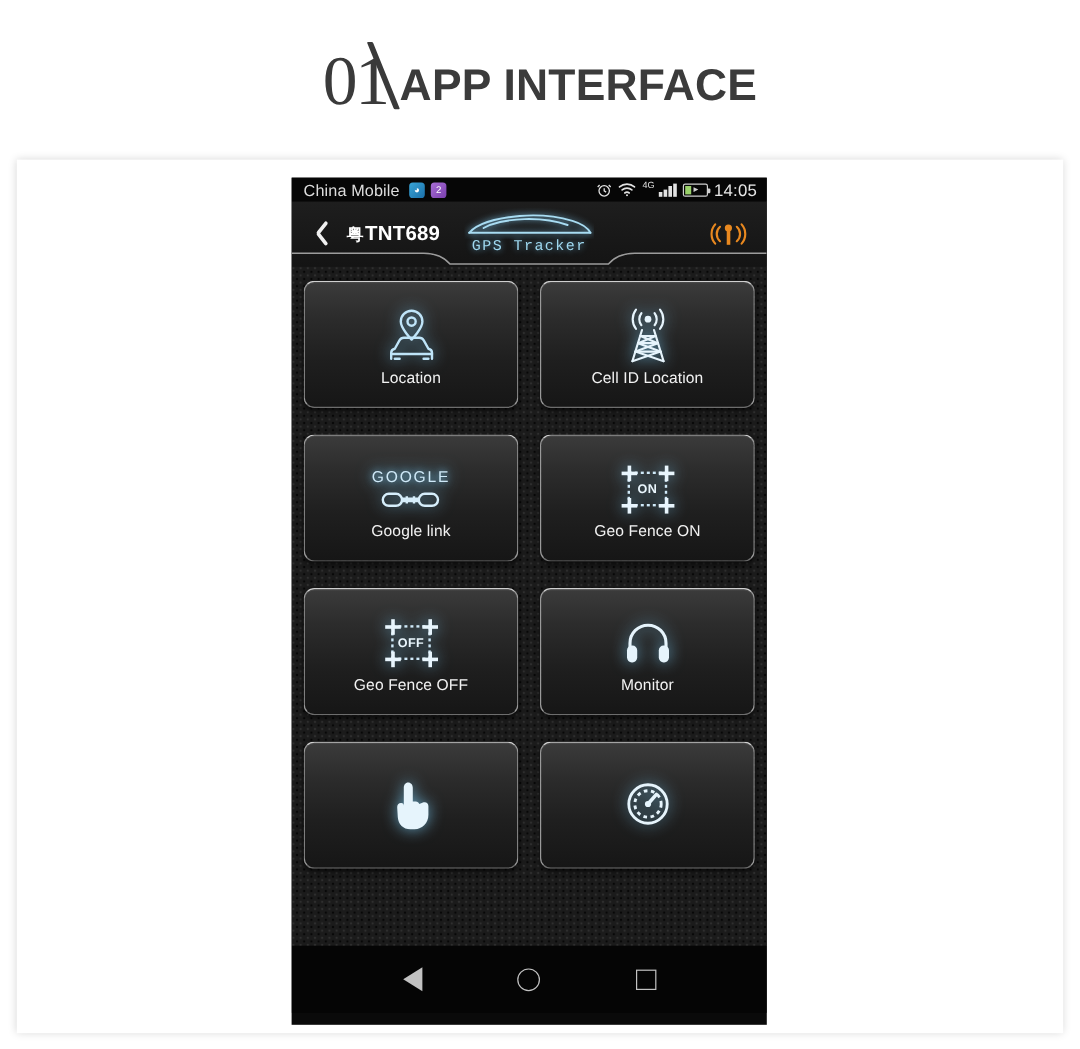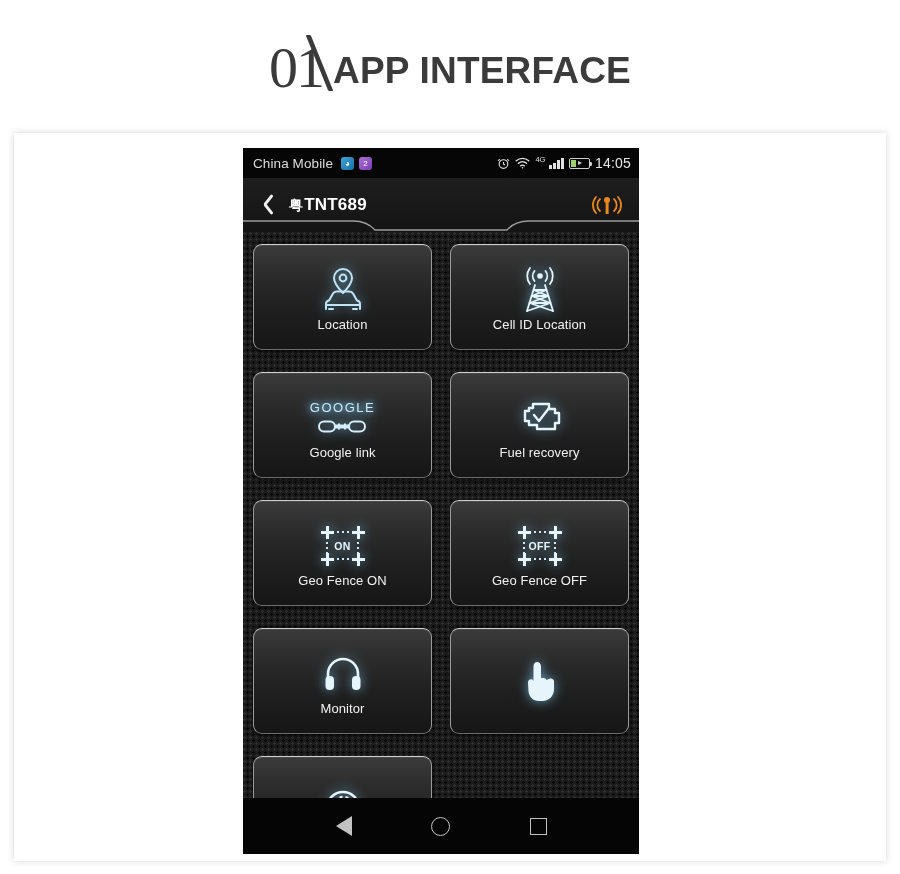--- a/index.html
+++ b/index.html
@@ -75,21 +75,21 @@
     left: 243px;
     top: 148px;
     width: 396px;
     height: 706px;
     background: #0a0a0a;
     overflow: hidden;
   }
 
   
   .status-bar {
-    height: 30px;
+    height: 20px;
     background: #060606;
     display: flex;
     align-items: center;
     padding: 0 8px 0 10px;
     color: #d9d9d9;
     font-size: 13.5px;
   }
   .carrier { letter-spacing: 0.1px; color: #dcdcdc; }
   .status-app-icons { display: flex; gap: 5px; margin-left: 8px; align-items: center; }
   .app-ico {
@@ -316,20 +316,30 @@
       <span class="clock">14:05</span>
     </span>
   </div>
 
   <div class="app-header">
     <div class="back-chevron"></div>
     <div class="plate">
       <span class="cn">粤</span><span>TNT689</span>
     </div>
 
+    <div class="brand-logo">
+      <svg width="108" height="26" viewBox="0 0 108 26">
+        <g fill="none" stroke="#a8dcf2" stroke-width="1.6" stroke-linecap="round" stroke-linejoin="round" style="filter:drop-shadow(0 0 3px rgba(130,205,245,.9))">
+          <path d="M4 21 C10 14 24 9 46 7 C62 5.6 76 7 90 11 C98 13.4 103 17 105 21"></path>
+          <path d="M16 17 C24 12.5 36 10 50 9.6 C64 9.2 76 11 86 14.5"></path>
+          <path d="M4 21 L105 21"></path>
+        </g>
+      </svg>
+      <div class="brand-name">GPS Tracker</div>
+    </div>
 
     <div class="antenna-icon">
       <svg width="34" height="24" viewBox="0 0 34 24">
         <g fill="none" stroke="#e8881f" stroke-width="1.8" stroke-linecap="round">
           <path d="M10 6 A8 8 0 0 0 10 18"></path>
           <path d="M6 4 A12 12 0 0 0 6 20"></path>
           <path d="M24 6 A8 8 0 0 1 24 18"></path>
           <path d="M28 4 A12 12 0 0 1 28 20"></path>
         </g>
         <rect x="15.6" y="8" width="3" height="13" fill="#e8881f"></rect>
@@ -391,29 +401,20 @@
             <rect x="32" y="3.5" width="16" height="10" rx="5"></rect>
             <path d="M18 8.5 L32 8.5" stroke-width="4"></path>
             <path d="M22 5.5 L22 11.5"></path>
               <path d="M28 5.5 L28 11.5"></path>
           </svg>
         </div>
         <div class="tile-label">Google link</div>
       </div>
 
 
-      <div class="tile">
-        <div class="tile-icon">
-          <svg width="50" height="42" viewBox="0 0 50 42" fill="none" stroke="#e6f4fc" stroke-width="2.4" stroke-linecap="round" stroke-linejoin="round">
-            <path d="M14 11 L18 11 L18 7 L34 7 L34 12 L40 12 L40 16 L44 16 L44 26 L40 26 L40 32 L22 32 L22 28 L14 28 L14 24 L10 24 L10 14 L14 14 Z"></path>
-            <path d="M19 18 L24 24 L34 11"></path>
-          </svg>
-        </div>
-        <div class="tile-label">Fuel recovery</div>
-      </div>
 
       <div class="tile">
         <div class="tile-icon">
           <div class="fence">
             <div class="dash-h" style="left:6px; right:6px; top:5.5px;"></div>
             <div class="dash-h" style="left:6px; right:6px; bottom:5.5px;"></div>
             <div class="dash-v" style="top:6px; bottom:6px; left:5.5px;"></div>
             <div class="dash-v" style="top:6px; bottom:6px; right:5.5px;"></div>
             <div class="post" style="left:0; top:0;"></div>
             <div class="post" style="right:0; top:0;"></div>

